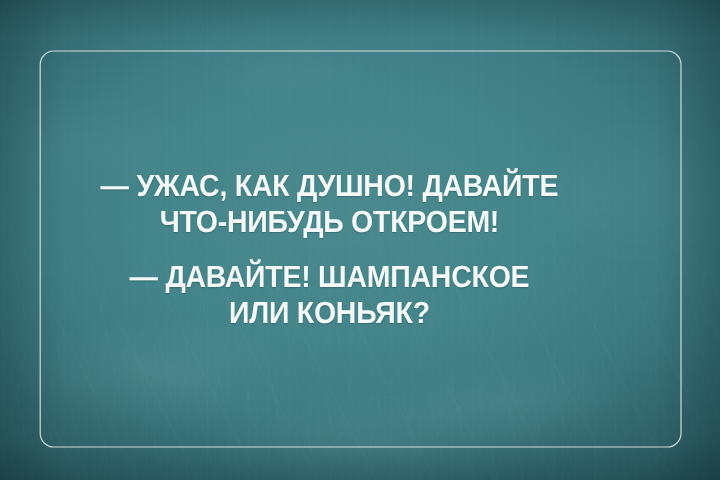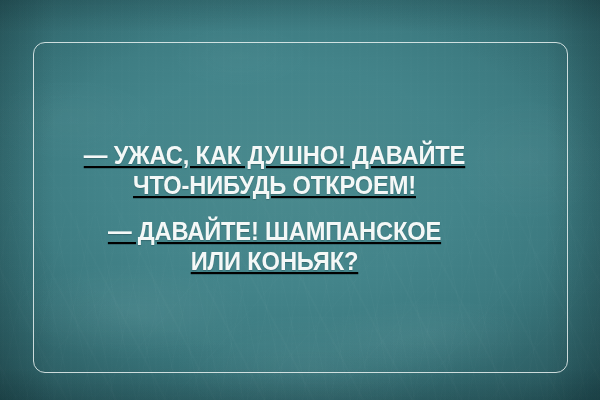--- a/index.html
+++ b/index.html
@@ -155,21 +155,20 @@
     left: 33px;
     top: 42px;
     width: 483px;
     height: 331px;
     display: flex;
     flex-direction: column;
     align-items: center;
     justify-content: center;
     box-sizing: border-box;
     padding: 0 8px;
-    text-decoration: underline;
   }
 
   .quote-block {
     width: 100%;
     text-align: center;
   }
 
   .quote-block + .quote-block {
     margin-top: 16px;
   }

